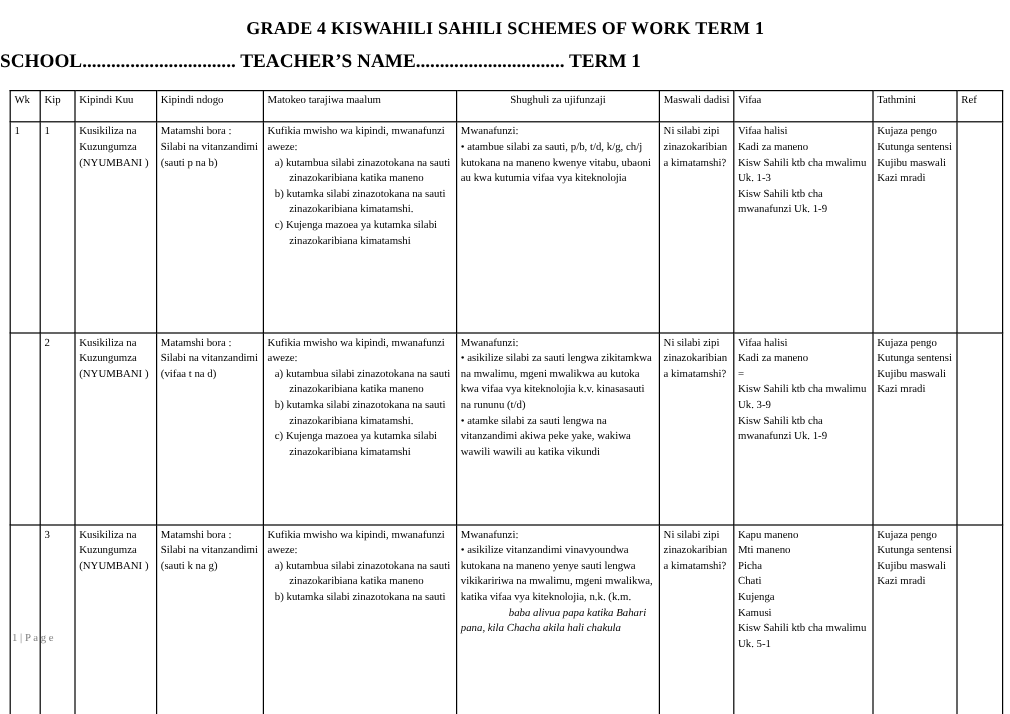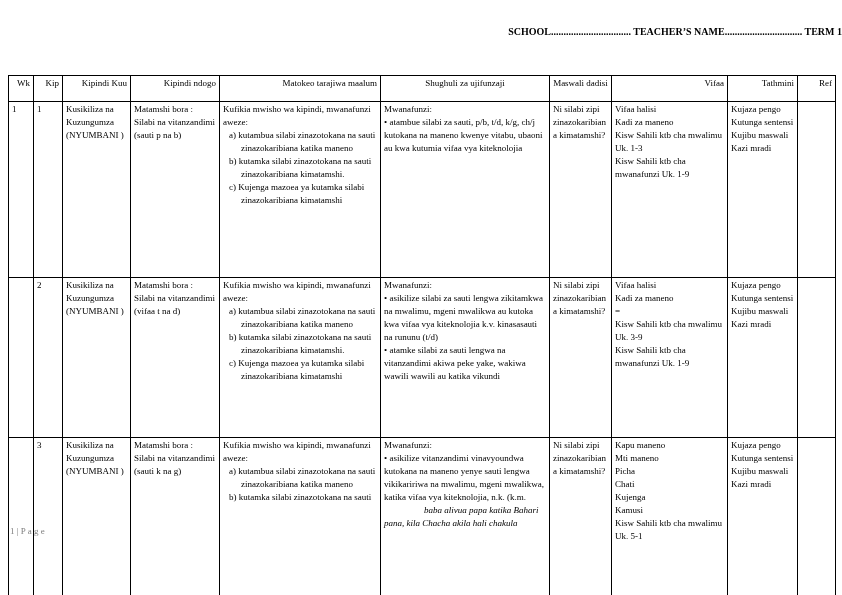--- a/index.html
+++ b/index.html
@@ -2,48 +2,49 @@
 <html><head>
 <meta charset="utf-8">
 <style>
   * { margin:0; padding:0; box-sizing:border-box; }
   html, body { background:#ffffff; }
   .page {
     position:relative; width:842px; height:595px; background:#ffffff;
     font-family:"Liberation Serif", serif; color:#000; overflow:hidden;
   }
   .doc-title   { text-align:center; font-weight:bold; font-size:15px; padding-top:16px; letter-spacing:0.2px; }
-  .doc-subtitle{ text-align:right; font-weight:bold; font-size:10px; margin-top:26px; }
+  .doc-subtitle{ text-align:left; font-weight:bold; font-size:16px; margin-top:10px; }
   table.schemes {
     position:absolute; left:8px; top:75px; width:827px;
     border-collapse:collapse; table-layout:fixed;
   }
   .schemes th, .schemes td {
     border:1px solid #000; vertical-align:top;
     font-size:9px; line-height:13px; padding:1px 3px 2px 3px;
     overflow-wrap:break-word; word-break:break-word;
   }
-  .schemes th { font-weight:normal; text-align:right; height:26px; }
+  .schemes th { font-weight:normal; text-align:left; height:26px; }
   .schemes th.left { text-align:center; }
   .schemes tr.row-1 { height:176px; }
   .schemes tr.row-2 { height:160px; }
   .schemes tr.row-3 { height:160px; }
   .li-item { margin-left:6px; padding-left:12px; text-indent:-12px; }
   .bullet  { }
   .it { font-style:italic;margin-left:40px; }
   .line { }
   .footer {
     position:absolute; left:10px; top:526px;
     color:#7f7f7f; font-size:9px;
   }
 </style>
 </head>
 <body>
 
 <div class="page">
+  <div class="doc-title">GRADE 4 KISWAHILI SAHILI SCHEMES OF WORK TERM 1</div>
   <div class="doc-subtitle">SCHOOL................................ TEACHER’S NAME............................... TERM 1</div>
 
   <table class="schemes">
     <colgroup>
       <col style="width:25px">
         <col style="width:29px">
         <col style="width:68px">
         <col style="width:89px">
       <col style="width:161px">
         <col style="width:169px">

